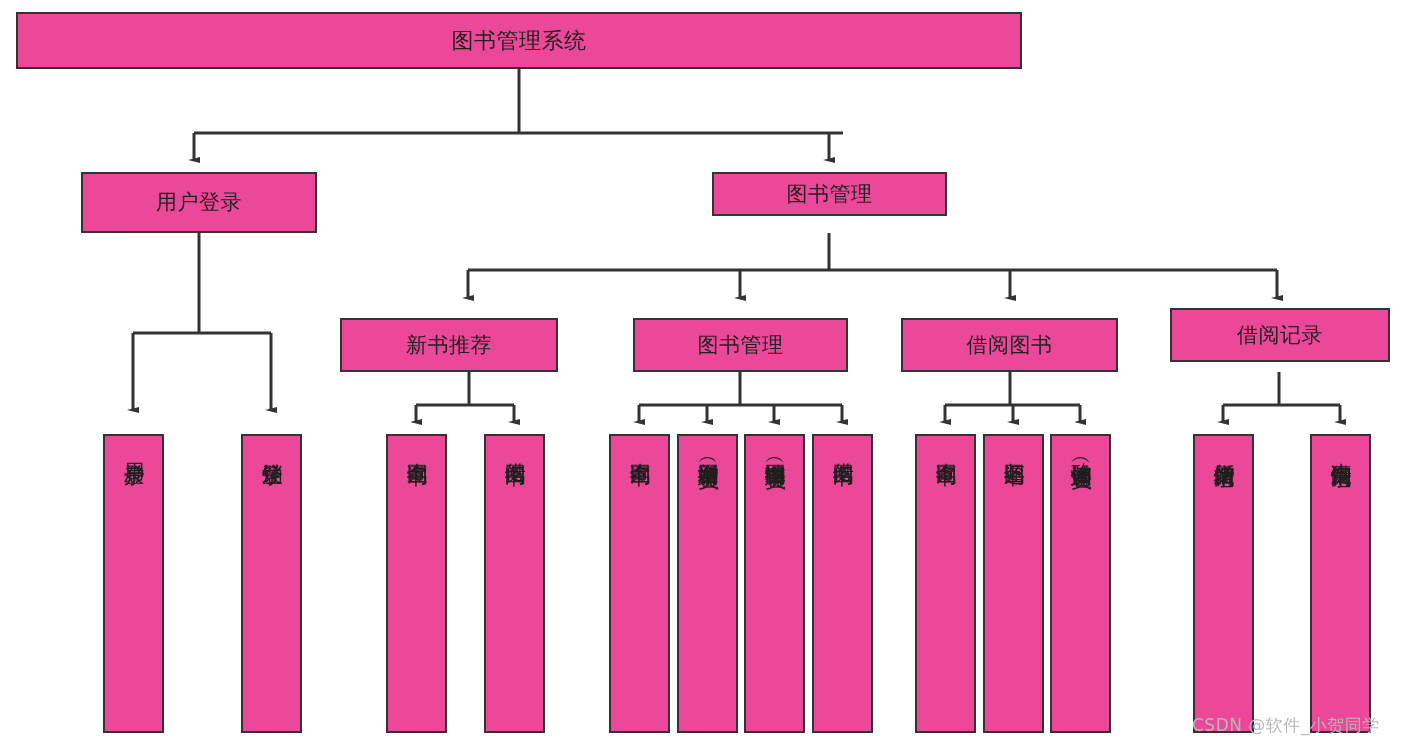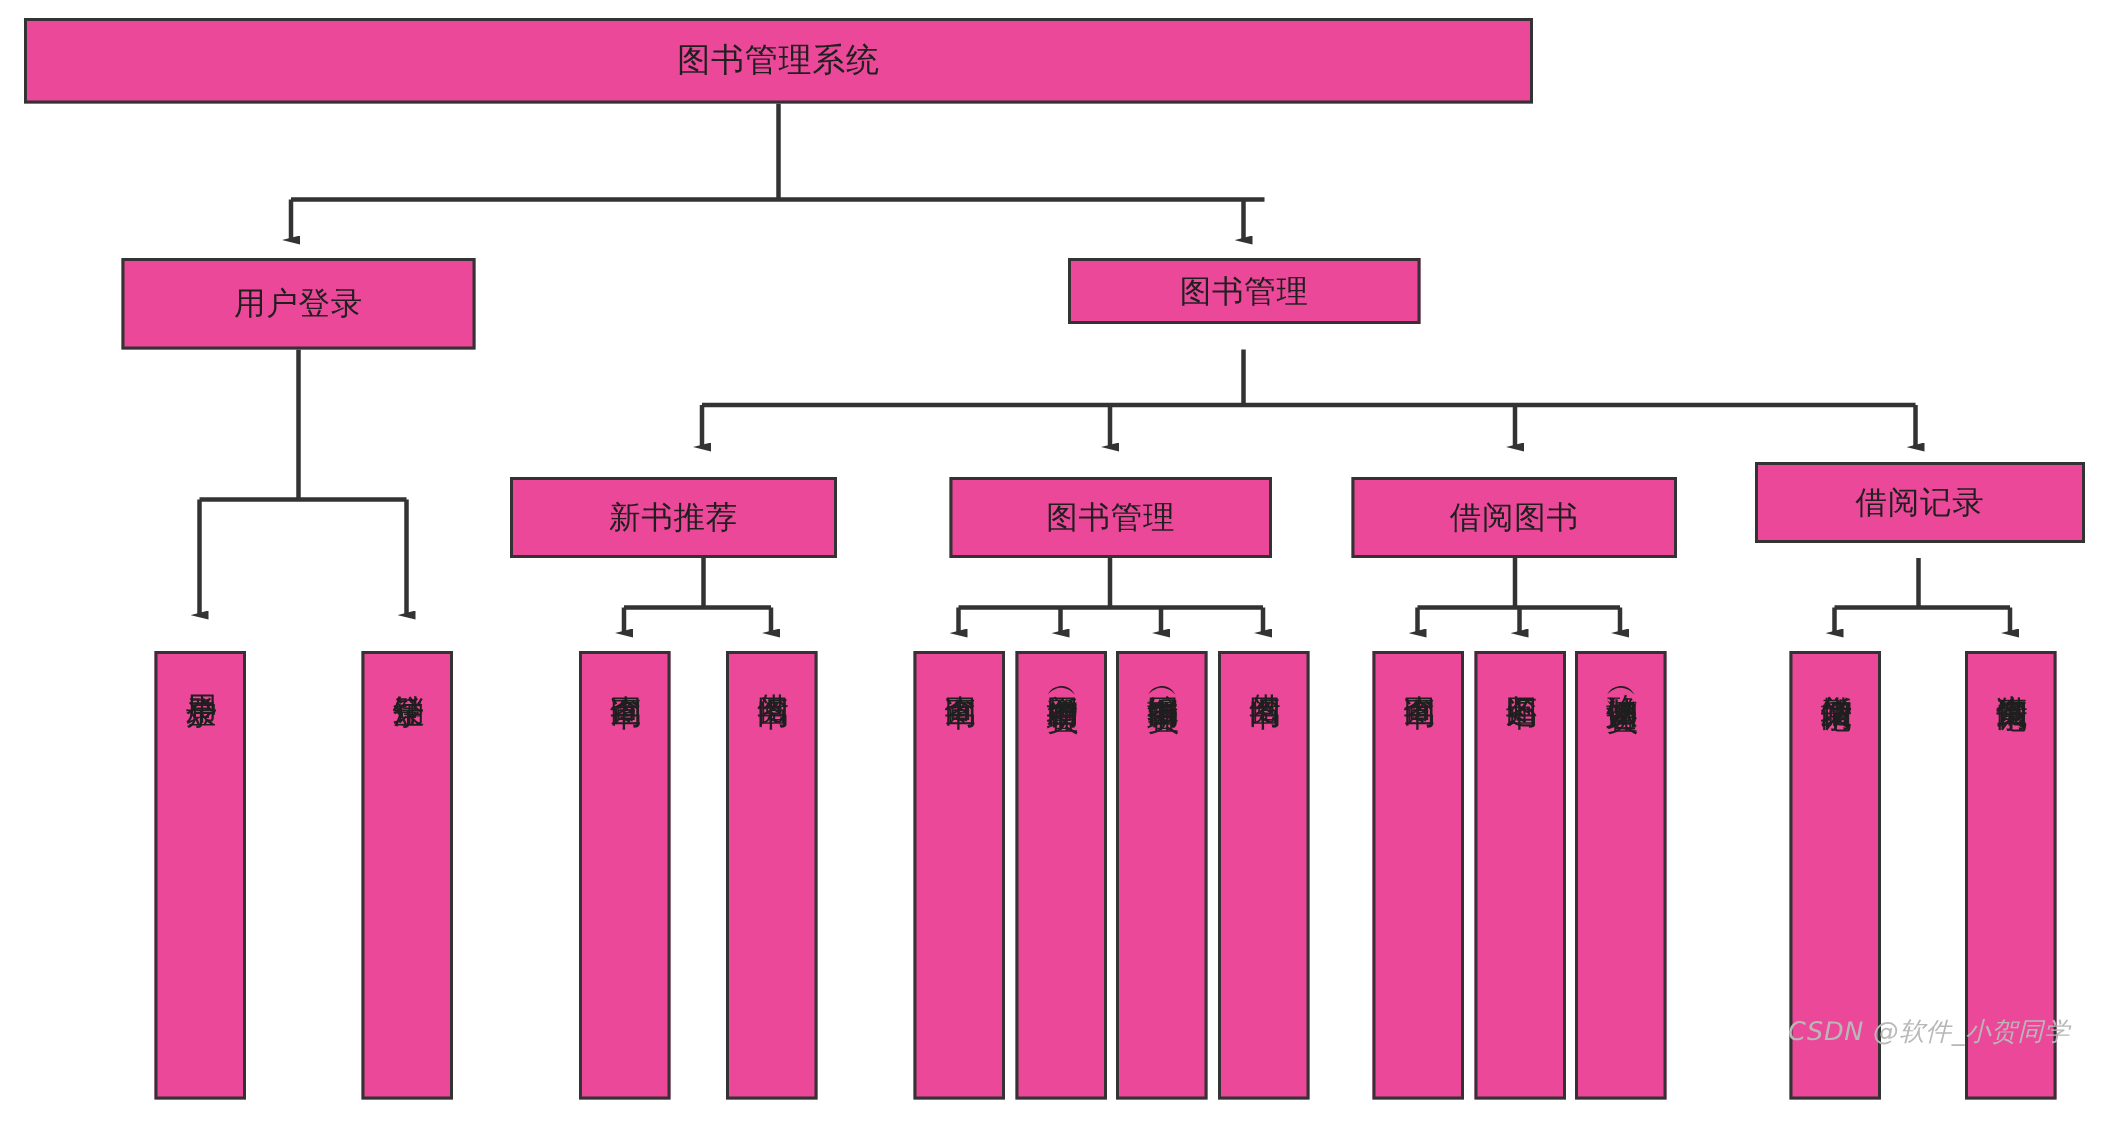--- a/index.html
+++ b/index.html
@@ -188,15 +188,15 @@
   </div>
 
   <div class="node leaf" style="left:1193px;top:434px;width:61px;height:299px;">
     <span class="lbl">新增借阅记录</span>
   </div>
 
   <div class="node leaf" style="left:1310px;top:434px;width:61px;height:299px;">
     <span class="lbl">查询借阅记录</span>
   </div>
 
-  <div class="watermark" style="left:1192px;top:676px;font-style:italic;">CSDN @软件_小贺同学</div>
+  <div class="watermark" style="left:1192px;top:714px;">CSDN @软件_小贺同学</div>
 
 </div>
 
 </body></html>

